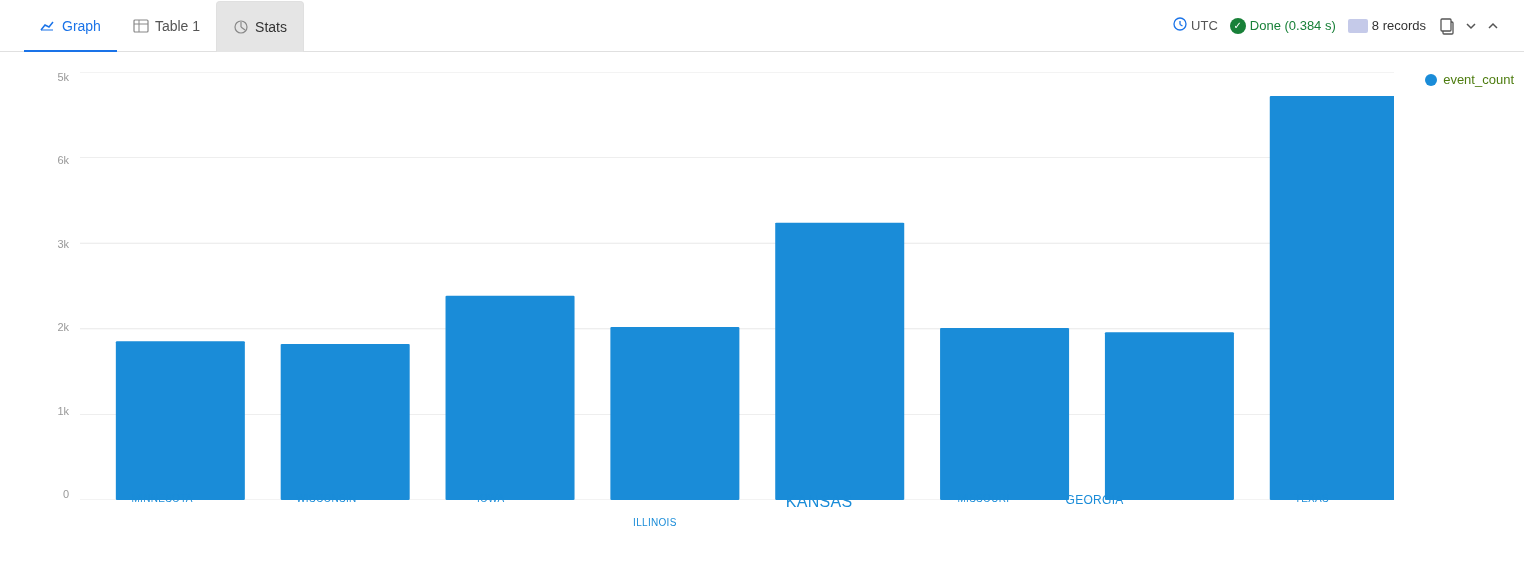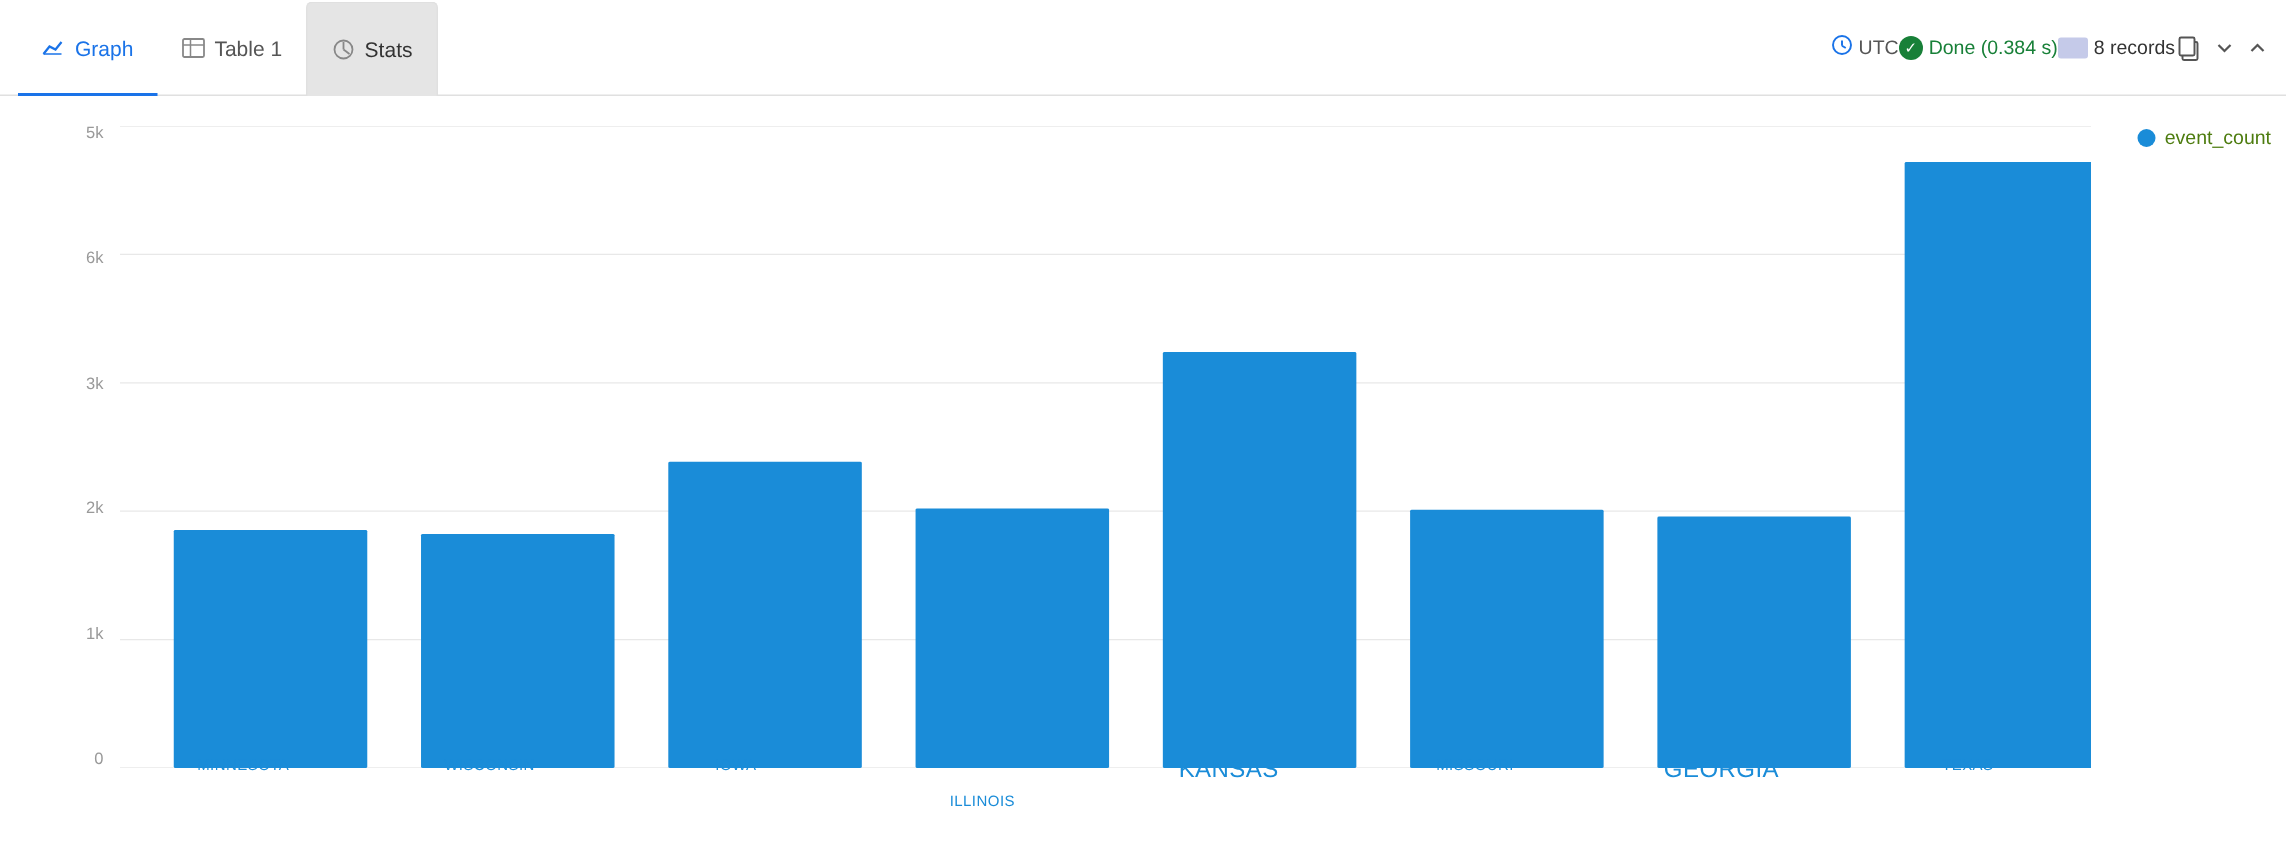--- a/index.html
+++ b/index.html
@@ -2,22 +2,22 @@
 <html><head>
   <meta charset="utf-8">
   <style>
     * { box-sizing: border-box; margin: 0; padding: 0; }
     body { font-family: -apple-system, BlinkMacSystemFont, 'Segoe UI', sans-serif; background: #fff; color: #333; width: 1524px; height: 566px; overflow: hidden; }
 
     .top-bar {
       display: flex;
       align-items: center;
       justify-content: space-between;
-      height: 64px;
-      padding: 0 12px;
+      height: 52px;
+      padding: 0 24px;
       border-bottom: 1px solid #e0e0e0;
     }
 
     .tabs {
       display: flex;
       align-items: center;
       gap: 0;
       height: 100%;
     }
 
@@ -53,20 +53,21 @@
       height: 16px;
       display: inline-flex;
       align-items: center;
       justify-content: center;
       font-size: 12px;
     }
 
     .right-controls {
       display: flex;
       align-items: center;
+      gap: 12px;
       font-size: 13px;
       color: #555;
     }
 
     .status-utc {
       display: flex;
       align-items: center;
       gap: 4px;
       color: #555;
     }
@@ -297,19 +298,19 @@
           <rect x="996" y="27" width="108" height="453" fill="#1a8cd8" rx="1"></rect>
         </svg>
         
         <div style="position:absolute; bottom:-28px; left:0; right:0; display:flex;">
           <div style="flex:1; text-align:center; font-size:10px; color:#1a8cd8; text-transform:uppercase; letter-spacing:0.3px;">MINNESOTA</div>
           <div style="flex:1; text-align:center; font-size:10px; color:#1a8cd8; text-transform:uppercase; letter-spacing:0.3px;">WISCONSIN</div>
           <div style="flex:1; text-align:center; font-size:10px; color:#1a8cd8; text-transform:uppercase; letter-spacing:0.3px;">IOWA</div>
           <div style="flex:1; text-align:center; font-size:10px; color:#1a8cd8; text-transform:uppercase; letter-spacing:0.3px;margin-top:24px;">ILLINOIS</div>
           <div style="flex:1; text-align:center; font-size:16px; color:#1a8cd8; text-transform:uppercase; letter-spacing:0.3px;">KANSAS</div>
           <div style="flex:1; text-align:center; font-size:10px; color:#1a8cd8; text-transform:uppercase; letter-spacing:0.3px;">MISSOURI</div>
-          <div style="flex:1; text-align:center; font-size:16px; color:#1a8cd8; text-transform:uppercase; letter-spacing:0.3px;">GEORGIA</div>
+          <div style="flex:1; text-align:left; font-size:12px; color:#1a8cd8; text-transform:uppercase; letter-spacing:0.3px;">GEORGIA</div>
           <div style="flex:1; text-align:center; font-size:10px; color:#1a8cd8; text-transform:uppercase; letter-spacing:0.3px;">TEXAS</div>
         </div>
       </div>
     </div>
   </div>
 </div>
 
 </body></html>

